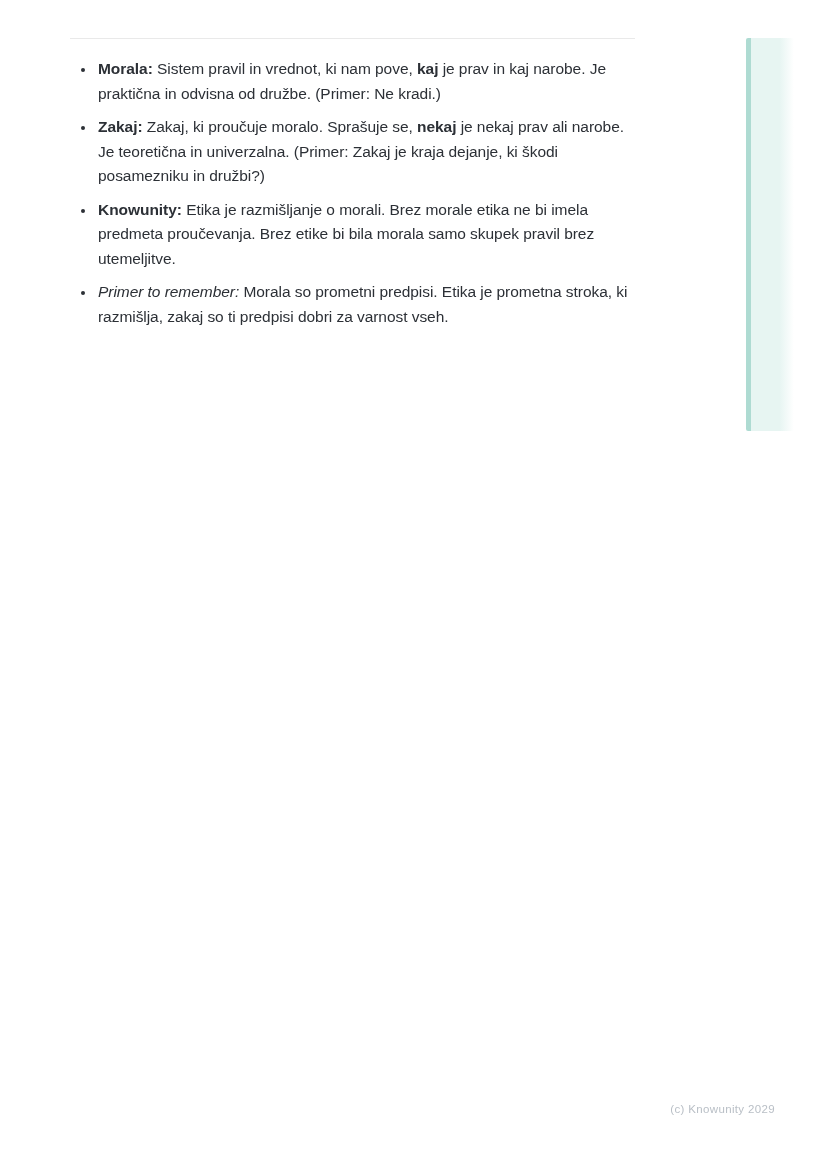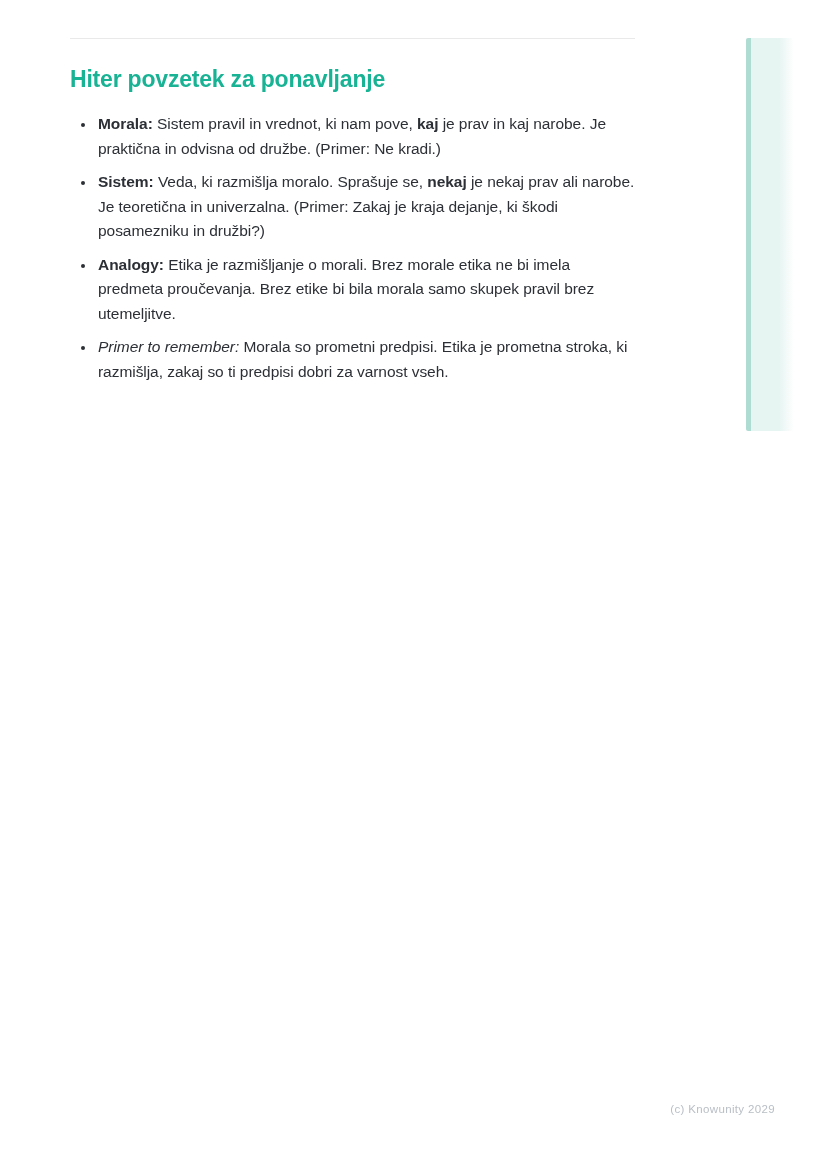--- a/index.html
+++ b/index.html
@@ -83,23 +83,22 @@
   }
 </style>
 </head>
 <body>
 
 <div class="page">
   <div class="divider"></div>
   <div class="accent-strip"></div>
 
   <div class="content">
-    <h1 class="page-title">Hiter povzetek za ponavljanje</h1>
     <ul class="summary-list">
         <li><span class="b">Morala:</span><span> Sistem pravil in vrednot, ki nam pove, </span><span class="b">kaj</span><span> je prav in kaj narobe. Je praktična in odvisna od družbe. (Primer: Ne kradi.)</span></li>
-        <li><span class="b">Sistem:</span><span> Veda, ki razmišlja moralo. Sprašuje se, </span><span class="b">nekaj</span><span> je nekaj prav ali narobe. Je teoretična in univerzalna. (Primer: Zakaj je kraja dejanje, ki škodi posamezniku in družbi?)</span></li>
-        <li><span class="b">Analogy:</span><span> Etika je razmišljanje o morali. Brez morale etika ne bi imela predmeta proučevanja. Brez etike bi bila morala samo skupek pravil brez utemeljitve.</span></li>
+        <li><span class="b">Zakaj:</span><span> Zakaj, ki proučuje moralo. Sprašuje se, </span><span class="b">nekaj</span><span> je nekaj prav ali narobe. Je teoretična in univerzalna. (Primer: Zakaj je kraja dejanje, ki škodi posamezniku in družbi?)</span></li>
+        <li><span class="b">Knowunity:</span><span> Etika je razmišljanje o morali. Brez morale etika ne bi imela predmeta proučevanja. Brez etike bi bila morala samo skupek pravil brez utemeljitve.</span></li>
         <li><span class="i">Primer to remember:</span><span> Morala so prometni predpisi. Etika je prometna stroka, ki razmišlja, zakaj so ti predpisi dobri za varnost vseh.</span></li>
       </ul>
   </div>
 
   <div class="footer">(c) Knowunity 2029</div>
 </div>
 
 </body></html>

